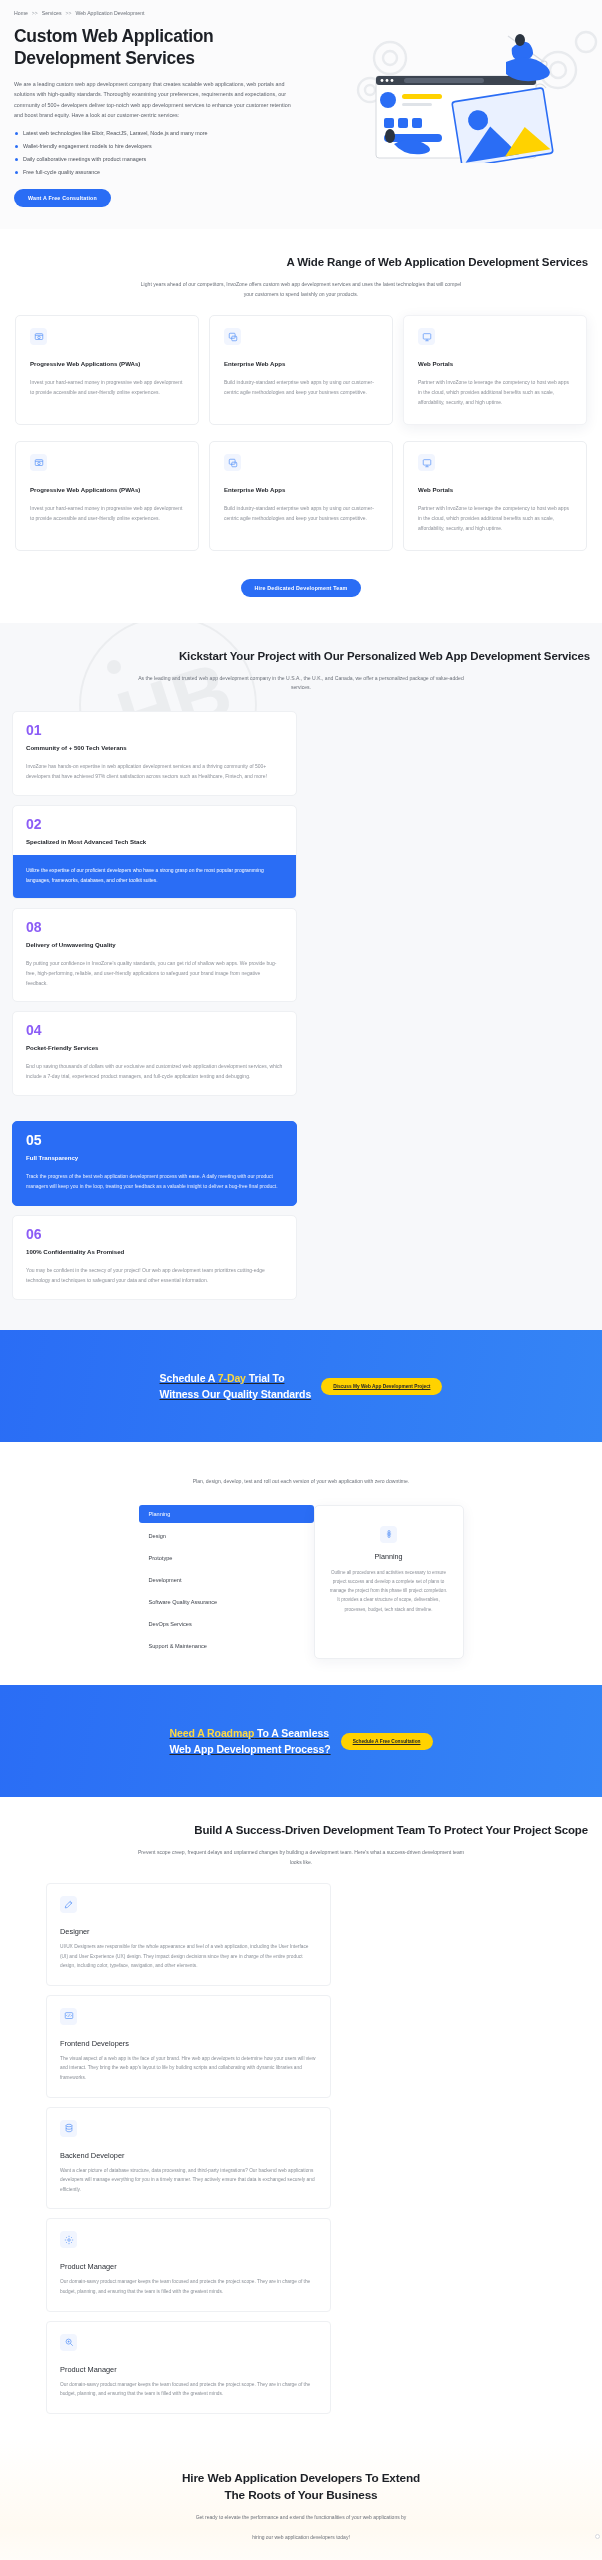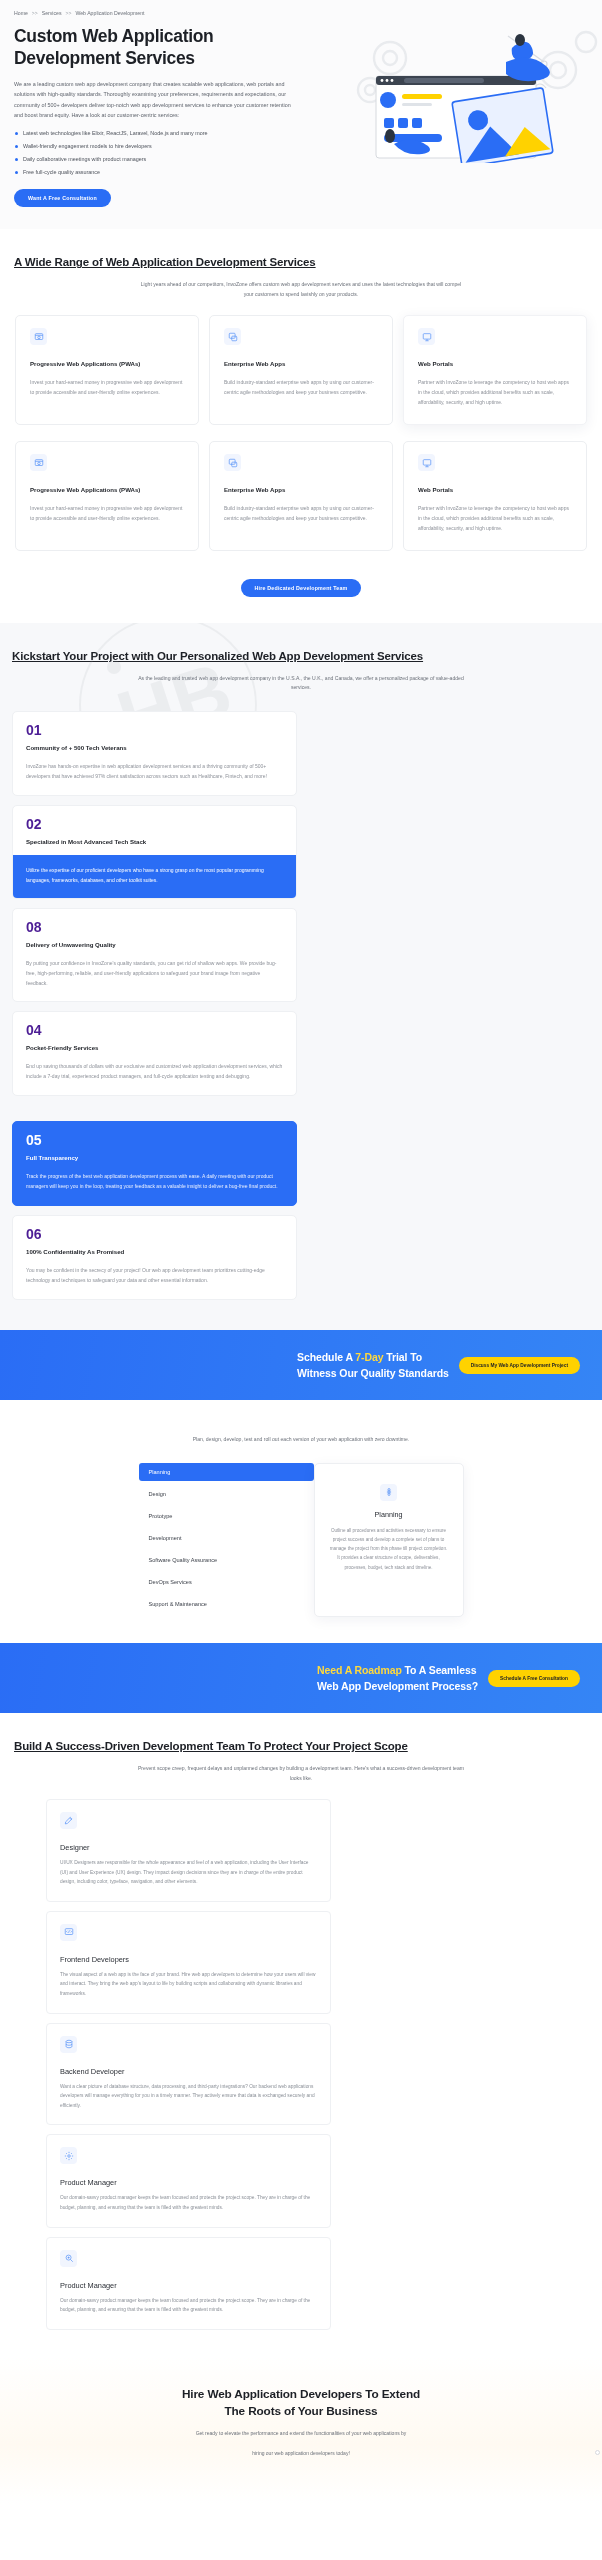--- a/index.html
+++ b/index.html
@@ -82,25 +82,24 @@
     position: absolute;
     right: 2px; top: 28px;
     width: 252px; height: 135px;
   }
 
   
   .section { padding: 26px 14px; }
   .sec-title {
     font-size: 11.5px;
     font-weight: 700;
-    text-align: left;
+    text-align: right;
     line-height: 1.38;
     color: #1d2026;
     letter-spacing: -0.15px;
-    text-decoration: underline;
   }
   .sec-sub {
     font-size: 5.1px;
     line-height: 1.85;
     color: #6b7079;
     text-align: center;
     margin: 9px auto 0 auto;
     max-width: 330px;
   }
 
@@ -167,21 +166,21 @@
     background: #fff;
     border: 1px solid #eef0f3;
     border-radius: 5px;
     padding: 11px 13px 13px 13px;
     min-height: 85px;
   }
   .kick-card.blue { background: #2a6df5; border-color: #2a6df5; margin-top: 16px; }
   .kick-num {
     font-size: 14px;
     font-weight: 700;
-    color: #4c1d95;
+    color: #8b5cf6;
     line-height: 1;
     margin-bottom: 7px;
   }
   .kick-card.blue .kick-num { color: #ffffff; }
   .kick-title {
     font-size: 6.1px;
     font-weight: 700;
     color: #1d2026;
     margin-bottom: 10px;
   }
@@ -196,25 +195,26 @@
     background: #2a6df5;
     color: #fff;
     margin: 0 -13px -13px -13px;
     padding: 10px 13px 13px 13px;
     border-radius: 0 0 4px 4px;
   }
 
   
   .banner {
     background: linear-gradient(100deg,#2a6df5 0%,#3585f5 100%);
-    padding: 19px 22px;
+    padding: 40px 22px;
     display: flex;
     align-items: center;
-    justify-content: flex-end;
+    justify-content: center;
     gap: 10px;
+    text-decoration: underline;
   }
   .banner h2 {
     color: #fff;
     font-size: 10.5px;
     font-weight: 700;
     line-height: 1.55;
     letter-spacing: -.1px;
   }
   .banner h2 .accent { color: #ffd93d; }
   .btn-yellow {

